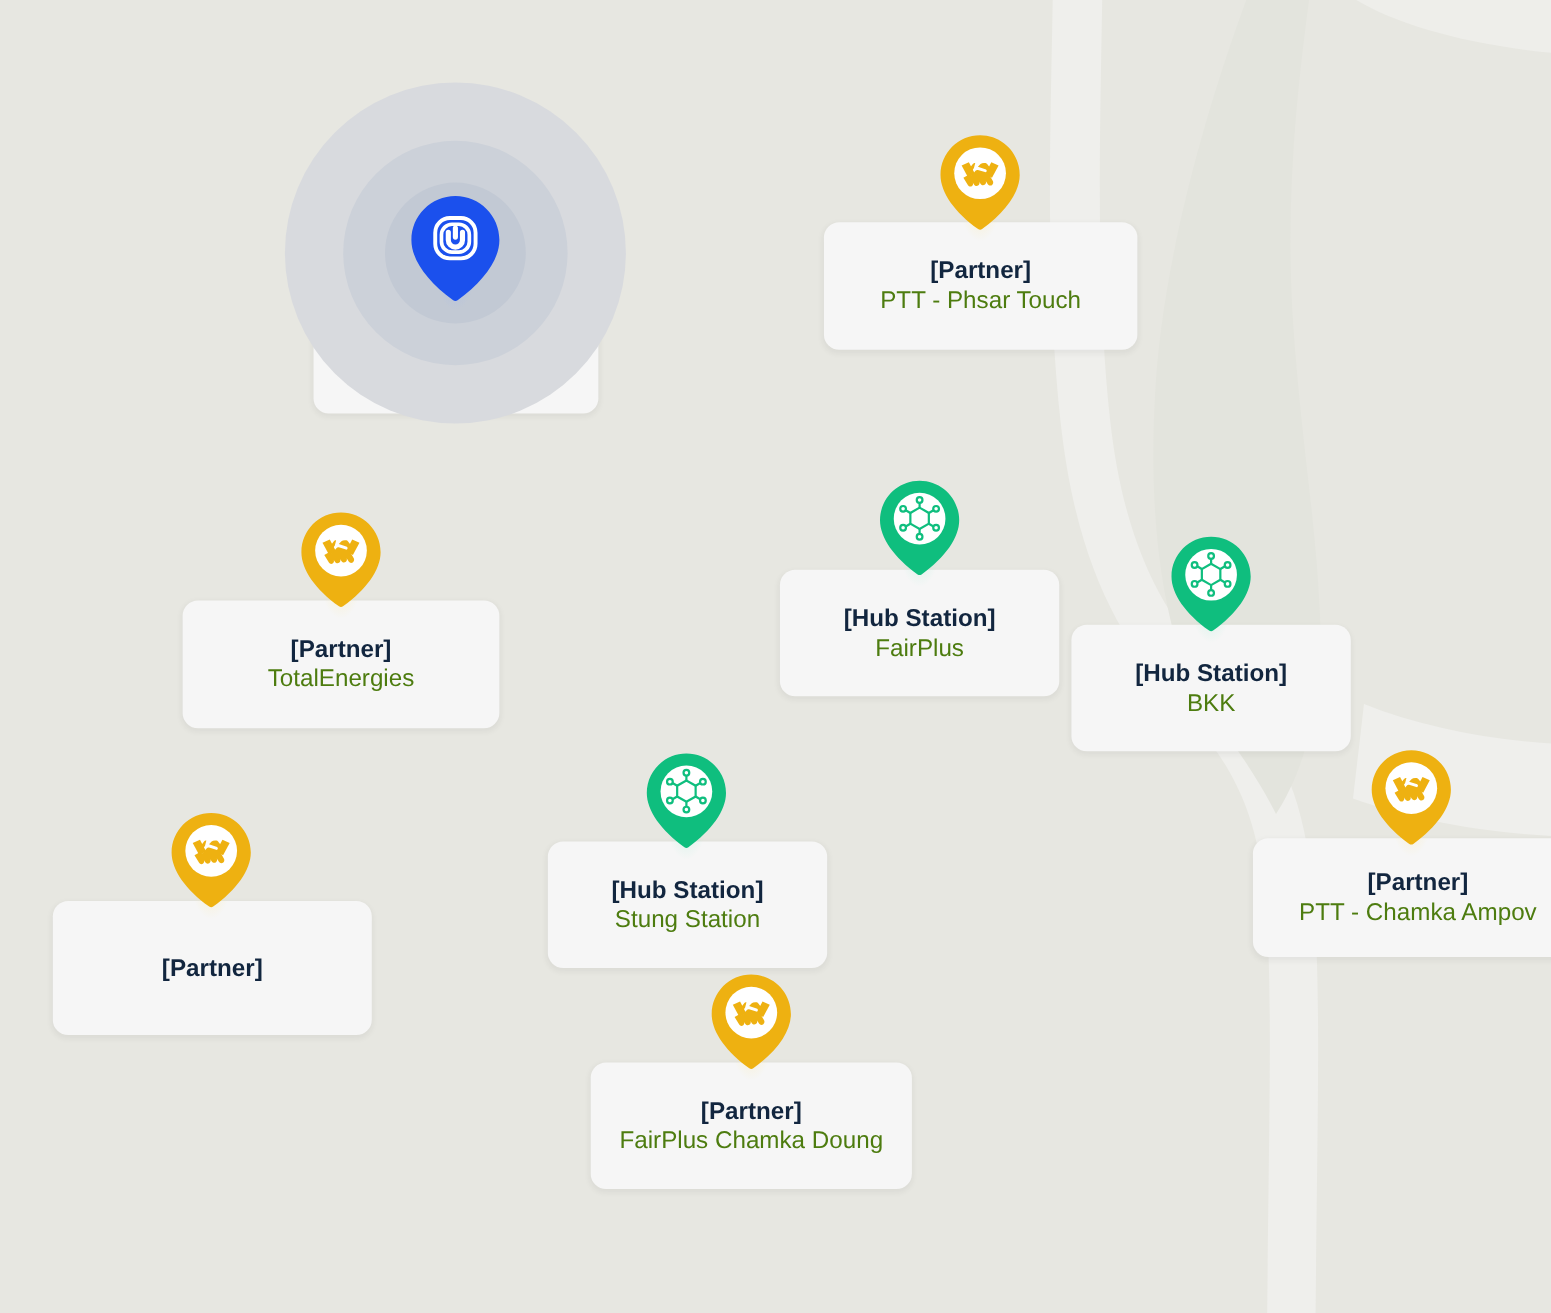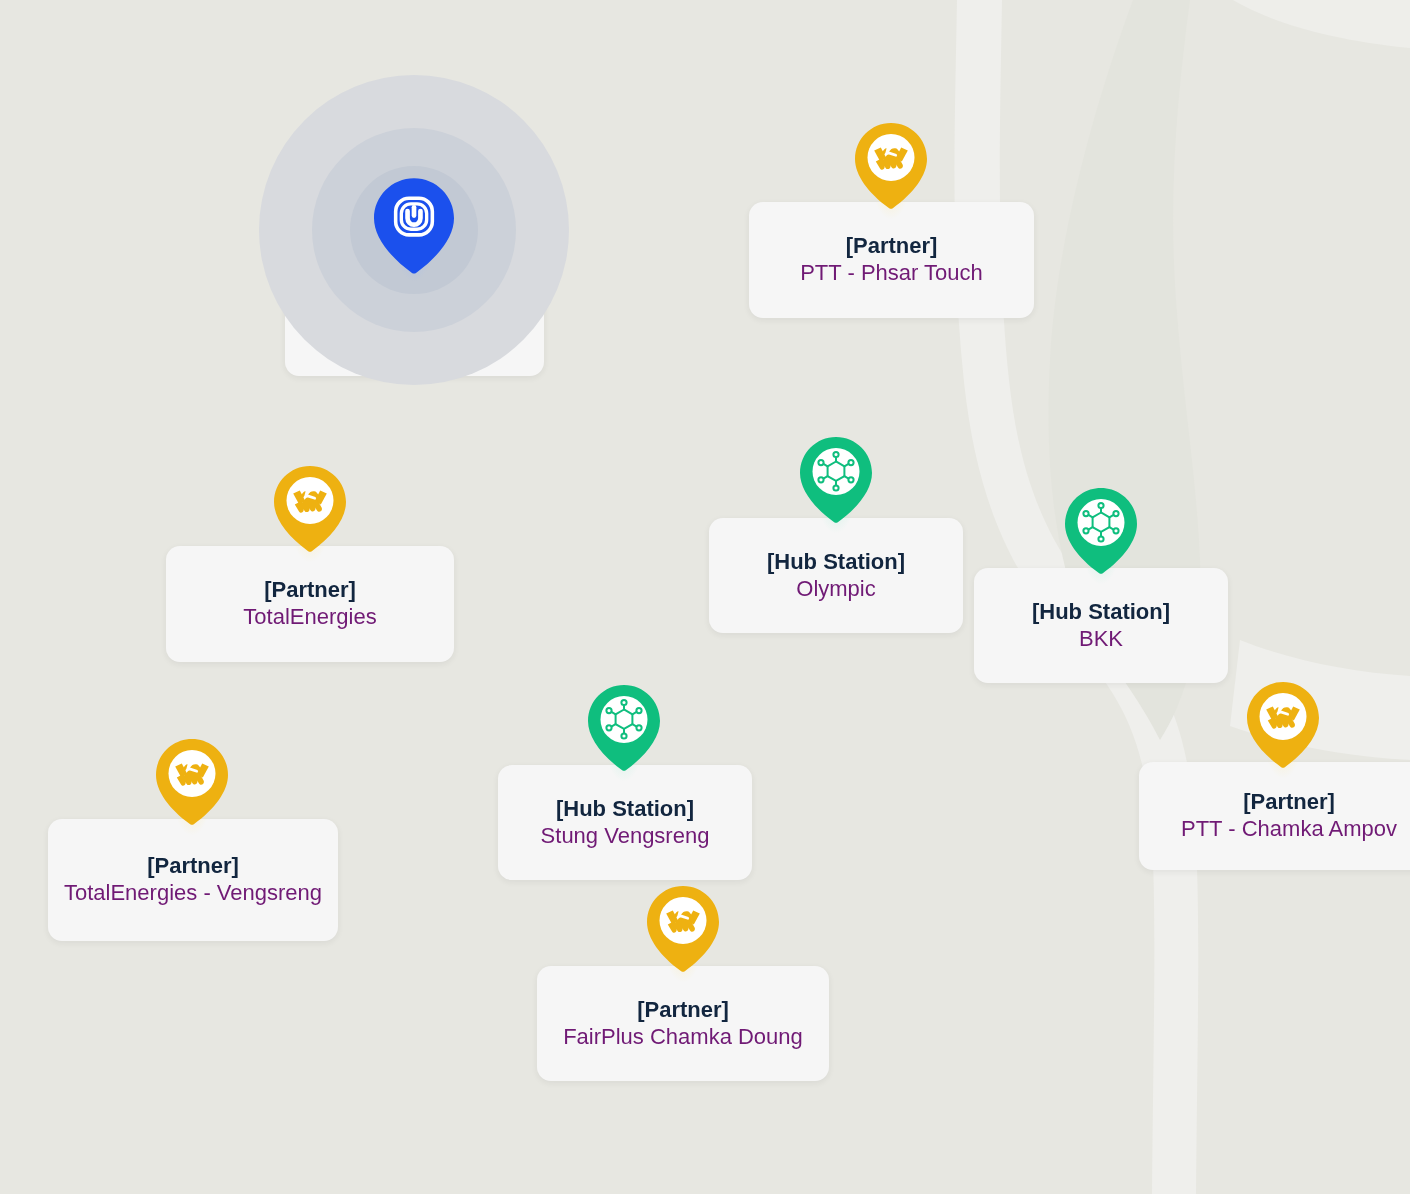--- a/index.html
+++ b/index.html
@@ -35,21 +35,21 @@
   .card-kind {
     font-size: 22px;
     font-weight: bold;
     color: #12263f;
     line-height: 1.22;
     white-space: nowrap;
   }
   .card-name {
     font-size: 22px;
     font-weight: normal;
-    color: #701a75;
+    color: #4d7c0f;
     line-height: 1.22;
     white-space: nowrap;
   }
 
   
   .pin {
     position: absolute;
     width: 72px;
     height: 72px;
     z-index: 5;
@@ -197,21 +197,21 @@
                L29.3 42.8 C30 44 29.6 45.5 28.4 46.3 C27.2 47 25.7 46.6 25 45.4
                L20.8 38.6 L26.8 35.2 L30.4 29.8 Z"></path>
       <path d="M40.2 25.2 C41.2 25.2 41.9 25.6 42.6 26.4 L47.2 32.3
                C48.2 33.6 48 35.3 46.8 36.3 L45.4 37.4 L41.4 31 L34 28.6
                L36.4 26.1 C37.3 25.4 38.5 25.1 40.2 25.2 Z"></path>
     </g>
   </svg>
       </div>
       <div class="card" style="left: 709px; top: 518px; width: 254px; height: 115px;">
         <div class="card-kind">[Hub Station]</div>
-        <div class="card-name">Olympic</div>
+        <div class="card-name">FairPlus</div>
       </div>
       <div class="pin-glow glow-green" style="left: 813px; top: 490px; width: 46px; height: 70px; transform: none;"></div>
       <div class="pin" style="width: 72px; height: 86px; left: 800px; top: 437px;">
   <svg viewBox="0 0 72 86">
     <path d="M36 0 C16.1 0 0 16.1 0 36 C0 52 13 70 34.2 85.2 C35.3 86 36.7 86 37.8 85.2
              C59 70 72 52 72 36 C72 16.1 55.9 0 36 0 Z" fill="#0fbe7e"></path>
     <circle cx="36" cy="34.5" r="23.5" fill="#ffffff"></circle>
     <g stroke="#0fbe7e" stroke-width="2" fill="none" stroke-linecap="round">
       <path d="M36 24.5 L27.6 29.3 L27.6 39.1 L36 43.9 L44.4 39.1 L44.4 29.3 Z"></path>
       <line x1="36" y1="24.5" x2="36" y2="19.5"></line>
@@ -251,21 +251,20 @@
       <circle cx="36" cy="51" r="2.6" fill="#ffffff"></circle>
       <circle cx="21" cy="25.6" r="2.6" fill="#ffffff"></circle>
       <circle cx="51" cy="25.6" r="2.6" fill="#ffffff"></circle>
       <circle cx="21" cy="42.8" r="2.6" fill="#ffffff"></circle>
       <circle cx="51" cy="42.8" r="2.6" fill="#ffffff"></circle>
     </g>
   </svg>
       </div>
       <div class="card" style="left: 48px; top: 819px; width: 290px; height: 122px;">
         <div class="card-kind">[Partner]</div>
-        <div class="card-name">TotalEnergies - Vengsreng</div>
       </div>
       <div class="pin-glow glow-yellow" style="left: 169px; top: 792px; width: 46px; height: 70px; transform: none;"></div>
       <div class="pin" style="width: 72px; height: 86px; left: 156px; top: 739px;">
   <svg viewBox="0 0 72 86">
     <path d="M36 0 C16.1 0 0 16.1 0 36 C0 52 13 70 34.2 85.2 C35.3 86 36.7 86 37.8 85.2
              C59 70 72 52 72 36 C72 16.1 55.9 0 36 0 Z" fill="#eeb111"></path>
     <circle cx="36" cy="34.5" r="23.5" fill="#ffffff"></circle>
     <g fill="#eeb111">
       <path d="M19.2 27.4 L25.8 24.4 L31.4 35.2 L25.2 38.6 Z"></path>
       <path d="M52.8 27.4 L46.2 24.4 L40.6 35.2 L46.8 38.6 Z"></path>
@@ -279,21 +278,21 @@
                L29.3 42.8 C30 44 29.6 45.5 28.4 46.3 C27.2 47 25.7 46.6 25 45.4
                L20.8 38.6 L26.8 35.2 L30.4 29.8 Z"></path>
       <path d="M40.2 25.2 C41.2 25.2 41.9 25.6 42.6 26.4 L47.2 32.3
                C48.2 33.6 48 35.3 46.8 36.3 L45.4 37.4 L41.4 31 L34 28.6
                L36.4 26.1 C37.3 25.4 38.5 25.1 40.2 25.2 Z"></path>
     </g>
   </svg>
       </div>
       <div class="card" style="left: 498px; top: 765px; width: 254px; height: 115px;">
         <div class="card-kind">[Hub Station]</div>
-        <div class="card-name">Stung Vengsreng</div>
+        <div class="card-name">Stung Station</div>
       </div>
       <div class="pin-glow glow-green" style="left: 601px; top: 738px; width: 46px; height: 70px; transform: none;"></div>
       <div class="pin" style="width: 72px; height: 86px; left: 588px; top: 685px;">
   <svg viewBox="0 0 72 86">
     <path d="M36 0 C16.1 0 0 16.1 0 36 C0 52 13 70 34.2 85.2 C35.3 86 36.7 86 37.8 85.2
              C59 70 72 52 72 36 C72 16.1 55.9 0 36 0 Z" fill="#0fbe7e"></path>
     <circle cx="36" cy="34.5" r="23.5" fill="#ffffff"></circle>
     <g stroke="#0fbe7e" stroke-width="2" fill="none" stroke-linecap="round">
       <path d="M36 24.5 L27.6 29.3 L27.6 39.1 L36 43.9 L44.4 39.1 L44.4 29.3 Z"></path>
       <line x1="36" y1="24.5" x2="36" y2="19.5"></line>

